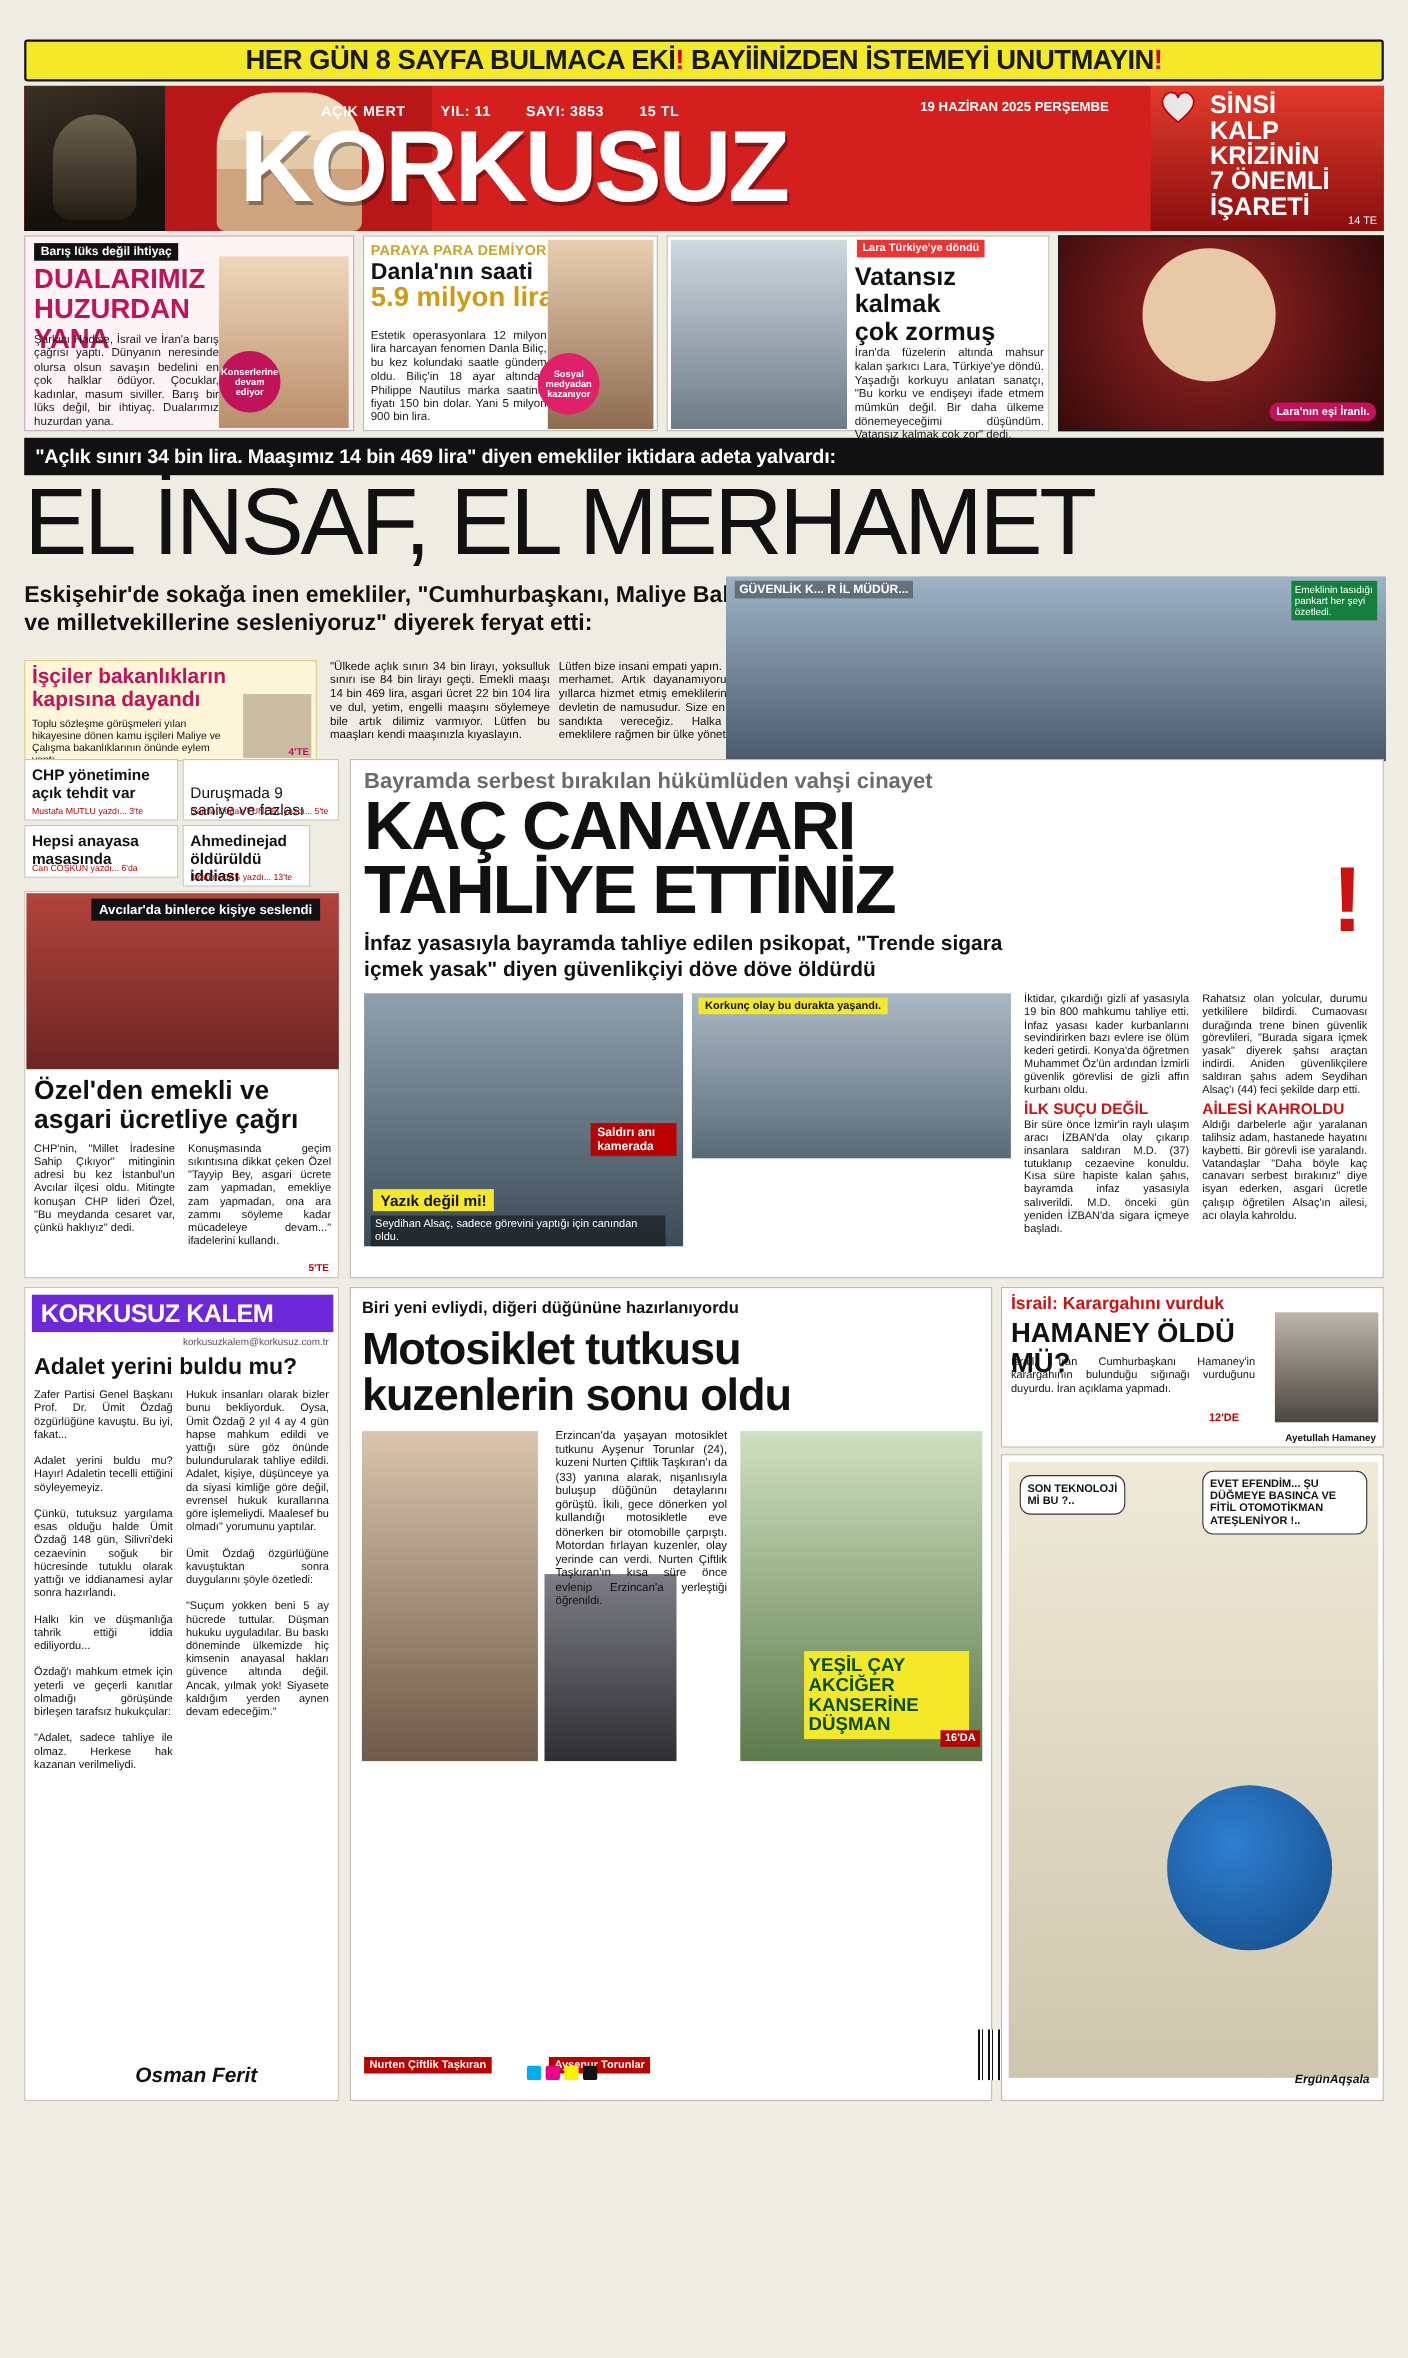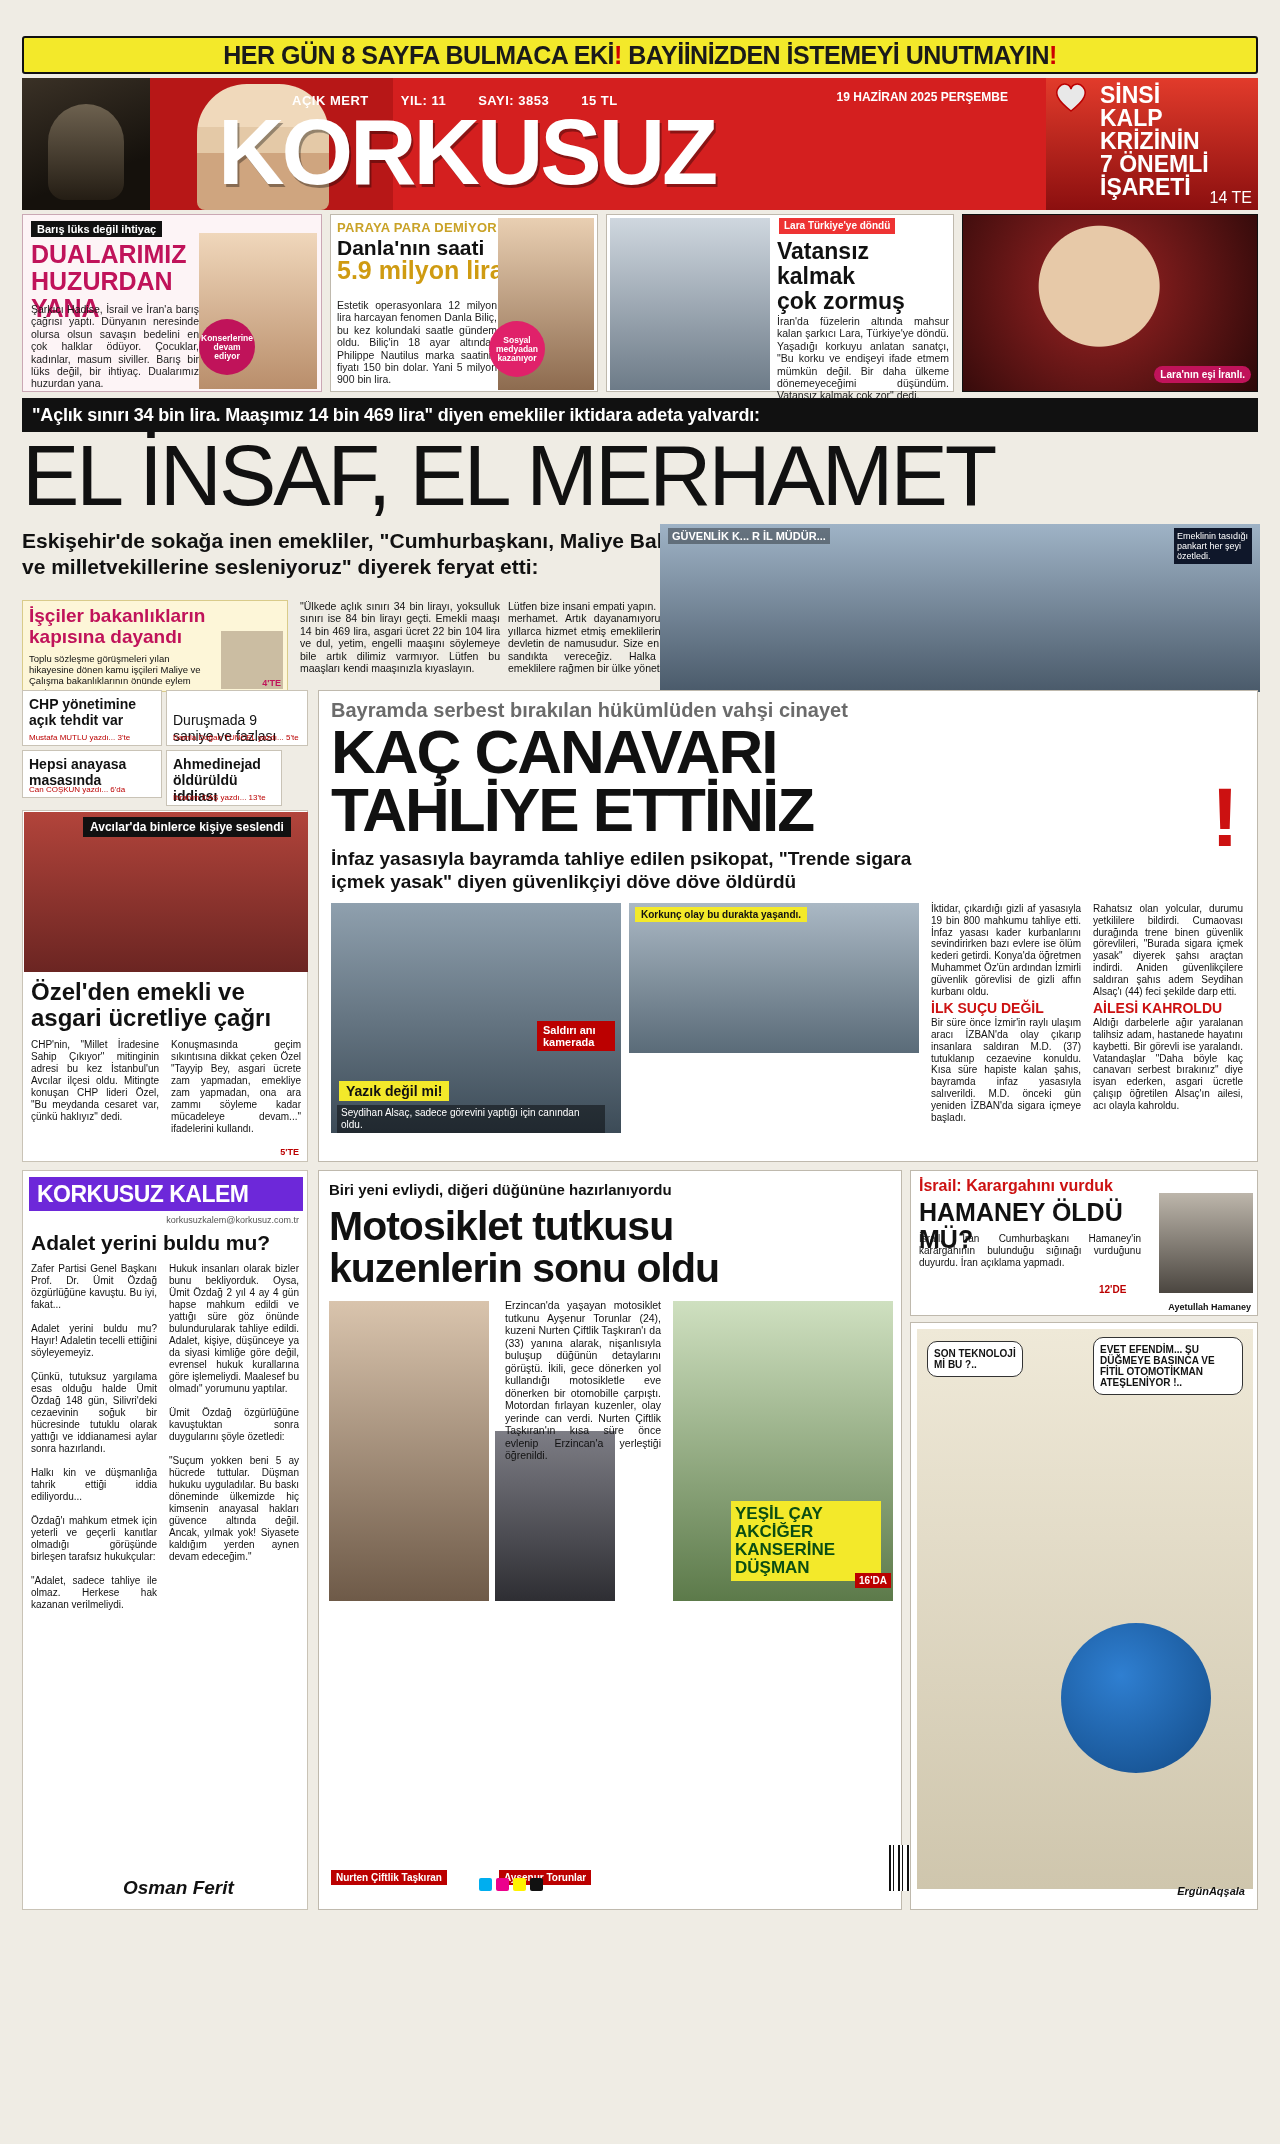--- a/index.html
+++ b/index.html
@@ -67,21 +67,21 @@
   }
   .mast-date{
     position:absolute; top:12px; right:250px; color:#ffffff; font-size:12px; font-weight:bold;
   }
   .mast-right{
     position:absolute; right:0; top:0; width:212px; height:132px;
     background:linear-gradient(180deg,#e23b2b,#8b0f0f);
     color:#fff; padding:6px 8px;
   }
   .mast-right .hdr{ font-size:23px; font-weight:bold; line-height:23px; color:#fff;}
-  .mast-right .small{ position:absolute; right:6px; bottom:3px; font-size:16px; }
+  .mast-right .small{ position:absolute; right:6px; bottom:3px; font-size:10px; }
   .heart{
     position:absolute; left:8px; top:4px; width:34px; height:30px;
   }
   .red { color:#cc1111; }
   .imgph { background:#b9b2a6; position:absolute; overflow:hidden; }
   .body-txt { font-size:10.5px; line-height:12.4px; text-align:justify; color:#1a1a1a; }
 
   
   .strip { position:absolute; left:22px; top:214px; width:1236px; height:178px; }
   .s1 { left:0; top:0; width:300px; height:178px; background:#fdf4f6; border:1px solid #caa8b4; position:absolute;}
@@ -246,21 +246,21 @@
         <span>kapısına dayandı</span>
       </h3>
       <p>Toplu sözleşme görüşmeleri yılan hikayesine dönen kamu işçileri Maliye ve Çalışma bakanlıklarının önünde eylem yaptı.</p>
       <div class="imgph ph"></div>
       <span style="position:absolute; right:6px; bottom:3px; font-size:9px; font-weight:bold; color:#c0135a;">4'TE</span>
     </div>
     <div class="c" style="left:278px;">"Ülkede açlık sınırı 34 bin lirayı, yoksulluk sınırı ise 84 bin lirayı geçti. Emekli maaşı 14 bin 469 lira, asgari ücret 22 bin 104 lira ve dul, yetim, engelli maaşını söylemeye bile artık dilimiz varmıyor. Lütfen bu maaşları kendi maaşınızla kıyaslayın.</div>
     <div class="c" style="left:486px;">Lütfen bize insani empati yapın. El insaf, el merhamet. Artık dayanamıyoruz. Ülkeye yıllarca hizmet etmiş emeklilerin refahı bir devletin de namusudur. Size en iyi cevabı sandıkta vereceğiz. Halka rağmen emeklilere rağmen bir ülke yönetilmez."</div>
     <div class="imgph ph2"></div>
     <div style="position:absolute; left:646px; top:-72px; font-size:11px; font-weight:bold; color:#fff; background:rgba(0,0,0,.35); padding:2px 4px;">GÜVENLİK K... R İL MÜDÜR...</div>
-    <div style="position:absolute; right:6px; top:-72px; width:78px; font-size:9px; line-height:10px; color:#fff; background:#0f172a; padding:3px;">Emeklinin tasıdığı pankart her şeyi özetledi.</div>
+    <div style="position:absolute; right:6px; top:-72px; width:78px; font-size:9px; line-height:10px; color:#fff; background:#15803d; padding:3px;">Emeklinin tasıdığı pankart her şeyi özetledi.</div>
   </div>
 
   <div class="colbox" style="left:22px; top:690px; width:140px; height:56px;">
     <div style="padding:5px 6px 0; font-size:14px; font-weight:bold; line-height:16px;">
       <span>CHP yönetimine</span><br>
       <span>açık tehdit var</span>
     </div>
     <div style="position:absolute; left:6px; bottom:3px; font-size:8px; color:#b00;">Mustafa MUTLU yazdı... 3'te</div>
   </div>
   <div class="colbox" style="left:166px; top:690px; width:142px; height:56px;">

